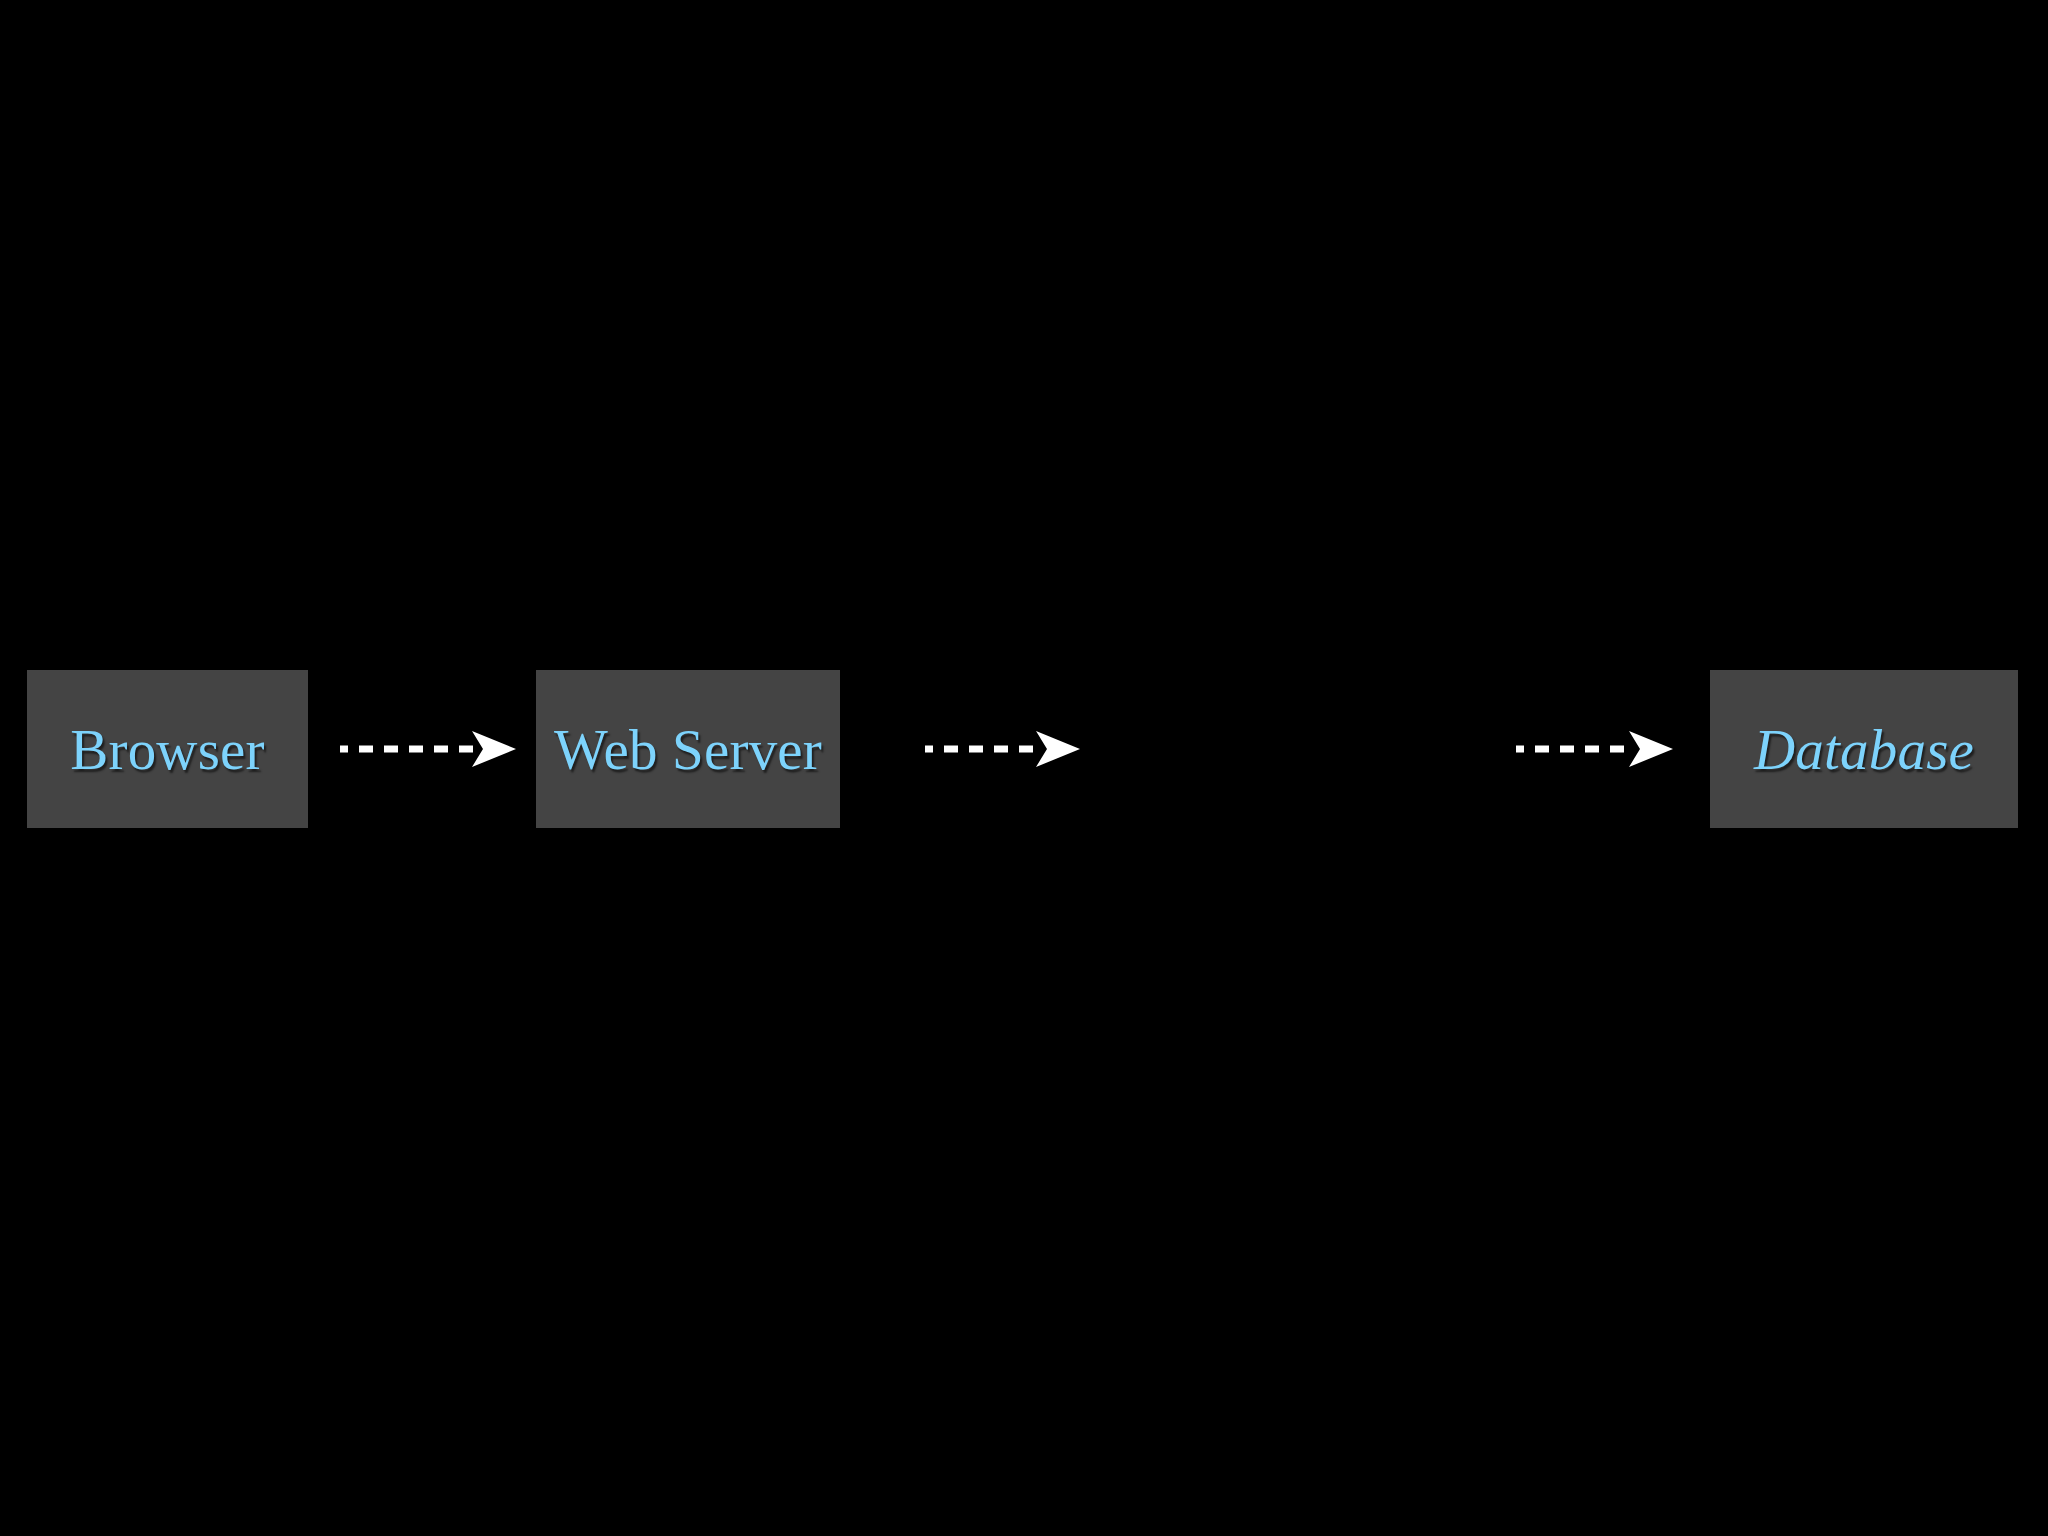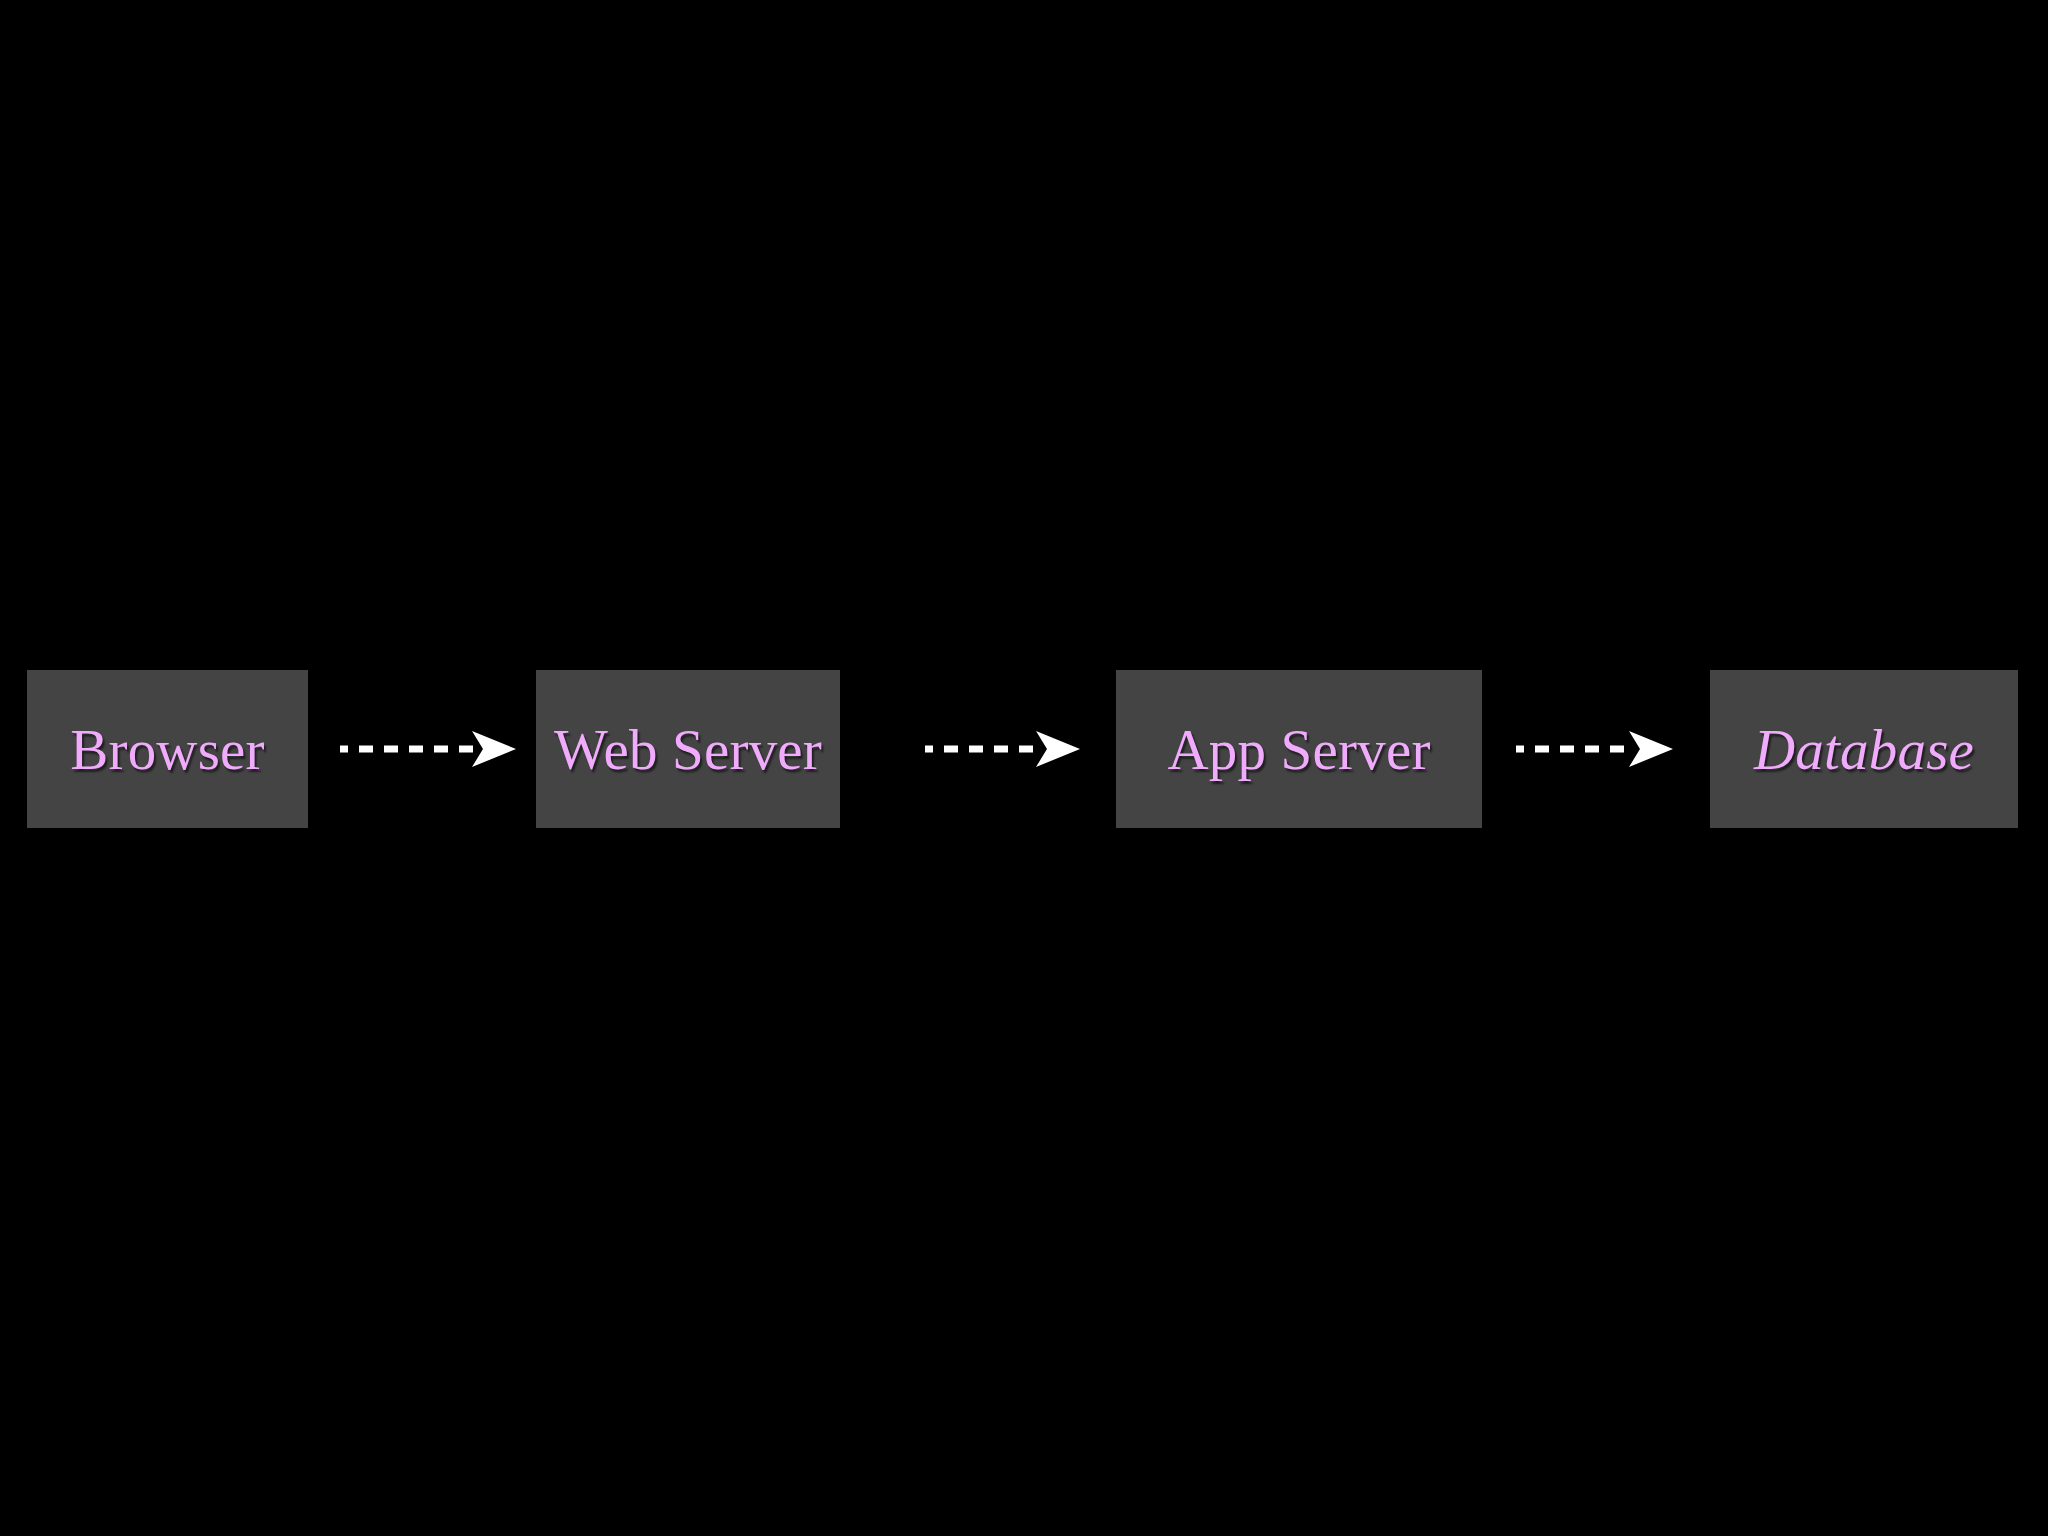--- a/index.html
+++ b/index.html
@@ -31,21 +31,21 @@
     position: absolute;
     top: 0;
     height: 158px;
     background: #444444;
     display: flex;
     align-items: center;
     justify-content: center;
     box-sizing: border-box;
   }
   .node-label {
-    color: #f0abfc;
+    color: #7dd3fc;
     font-family: "Liberation Serif", "DejaVu Serif", serif;
     font-size: 57px;
     line-height: 1;
     font-weight: normal;
     letter-spacing: 0.2px;
     white-space: nowrap;
     text-shadow: 2px 3px 2px rgba(0,0,0,0.55);
   }
 
   .node-browser    { left: 27px;   width: 281px; }
@@ -89,23 +89,20 @@
       <span class="node-label">Web Server</span>
     </div>
 
     <div class="edge edge-2">
       <svg width="155" height="54" viewBox="0 0 155 54" aria-hidden="true">
         <line x1="0" y1="27" x2="115" y2="27" stroke="#ffffff" stroke-width="7" stroke-dasharray="14 11" stroke-dashoffset="6"></line>
         <path d="M 155 27 L 111 9 L 122 27 L 111 45 Z" fill="#ffffff"></path>
       </svg>
     </div>
 
-    <div class="node node-appserver">
-      <span class="node-label">App Server</span>
-    </div>
 
     <div class="edge edge-3">
       <svg width="157" height="54" viewBox="0 0 157 54" aria-hidden="true">
         <line x1="0" y1="27" x2="117" y2="27" stroke="#ffffff" stroke-width="7" stroke-dasharray="14 11" stroke-dashoffset="6"></line>
         <path d="M 157 27 L 113 9 L 124 27 L 113 45 Z" fill="#ffffff"></path>
       </svg>
     </div>
 
     <div class="node node-database">
       <span class="node-label">Database</span>

